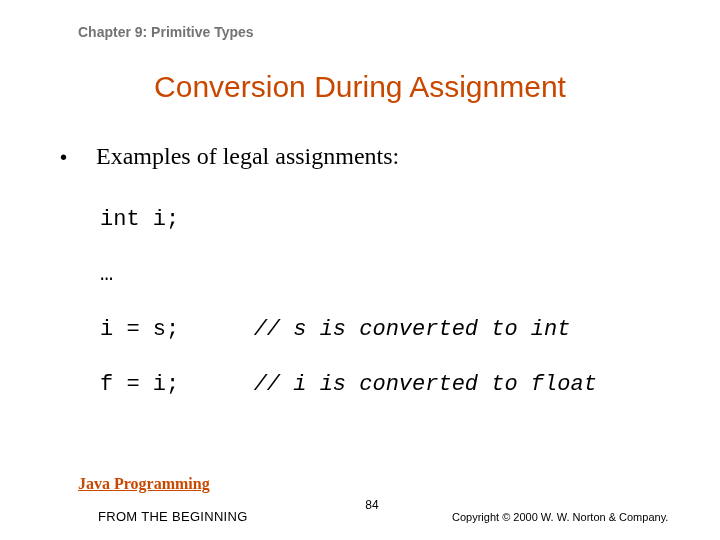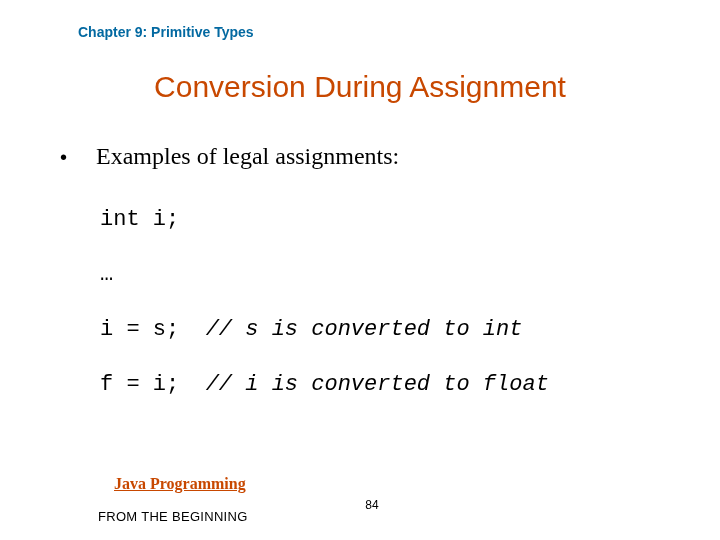--- a/index.html
+++ b/index.html
@@ -11,21 +11,21 @@
     position: relative;
     overflow: hidden;
   }
   .chapter-header {
     position: absolute;
     top: 24px;
     left: 78px;
     font-family: Arial, Helvetica, sans-serif;
     font-weight: bold;
     font-size: 14px;
-    color: #0369a1;
+    color: #737373;
   }
   .title {
     position: absolute;
     top: 70px;
     left: 0;
     width: 720px;
     text-align: center;
     font-family: Arial, Helvetica, sans-serif;
     font-size: 30px;
     color: #c84800;
@@ -52,40 +52,39 @@
   .code-block {
     margin-left: 22px;
     margin-top: 6px;
     margin-bottom: 10px;
     font-family: "Courier New", Courier, monospace;
     font-size: 22px;
     line-height: 1.25;
     white-space: pre;
   }
   .code-line .rest { font-style: normal; }
-  .code-line .comment { font-style: italic; }
+  .code-line .comment { font-style: italic; margin-left: 48px; }
   .footer {
     position: absolute;
     bottom: 16px;
     left: 0;
     width: 720px;
     height: 32px;
   }
   .footer-left {
     position: absolute;
     left: 78px;
     bottom: 0;
   }
   .brand {
     font-family: "Times New Roman", Times, serif;
     font-weight: bold;
     font-size: 16px;
     color: #c84800;
     text-decoration: underline;
-    margin-left: 36px;
   }
   .subbrand {
     font-family: Arial, Helvetica, sans-serif;
     font-size: 13px;
     color: #000;
     letter-spacing: 0.3px;
     margin-left: 20px;
     margin-top: 16px;
   }
   .footer-center {
@@ -134,14 +133,15 @@
 
 </div>
 
 <div class="footer">
   <div class="footer-left">
     <div class="brand">Java Programming</div>
     <div class="subbrand">FROM THE BEGINNING</div>
   </div>
   <div class="footer-center">84</div>
   <div class="footer-right">
+    <div>Copyright © 2000 W. W. Norton &amp; Company.</div>
   </div>
 </div>
 
 </body></html>

